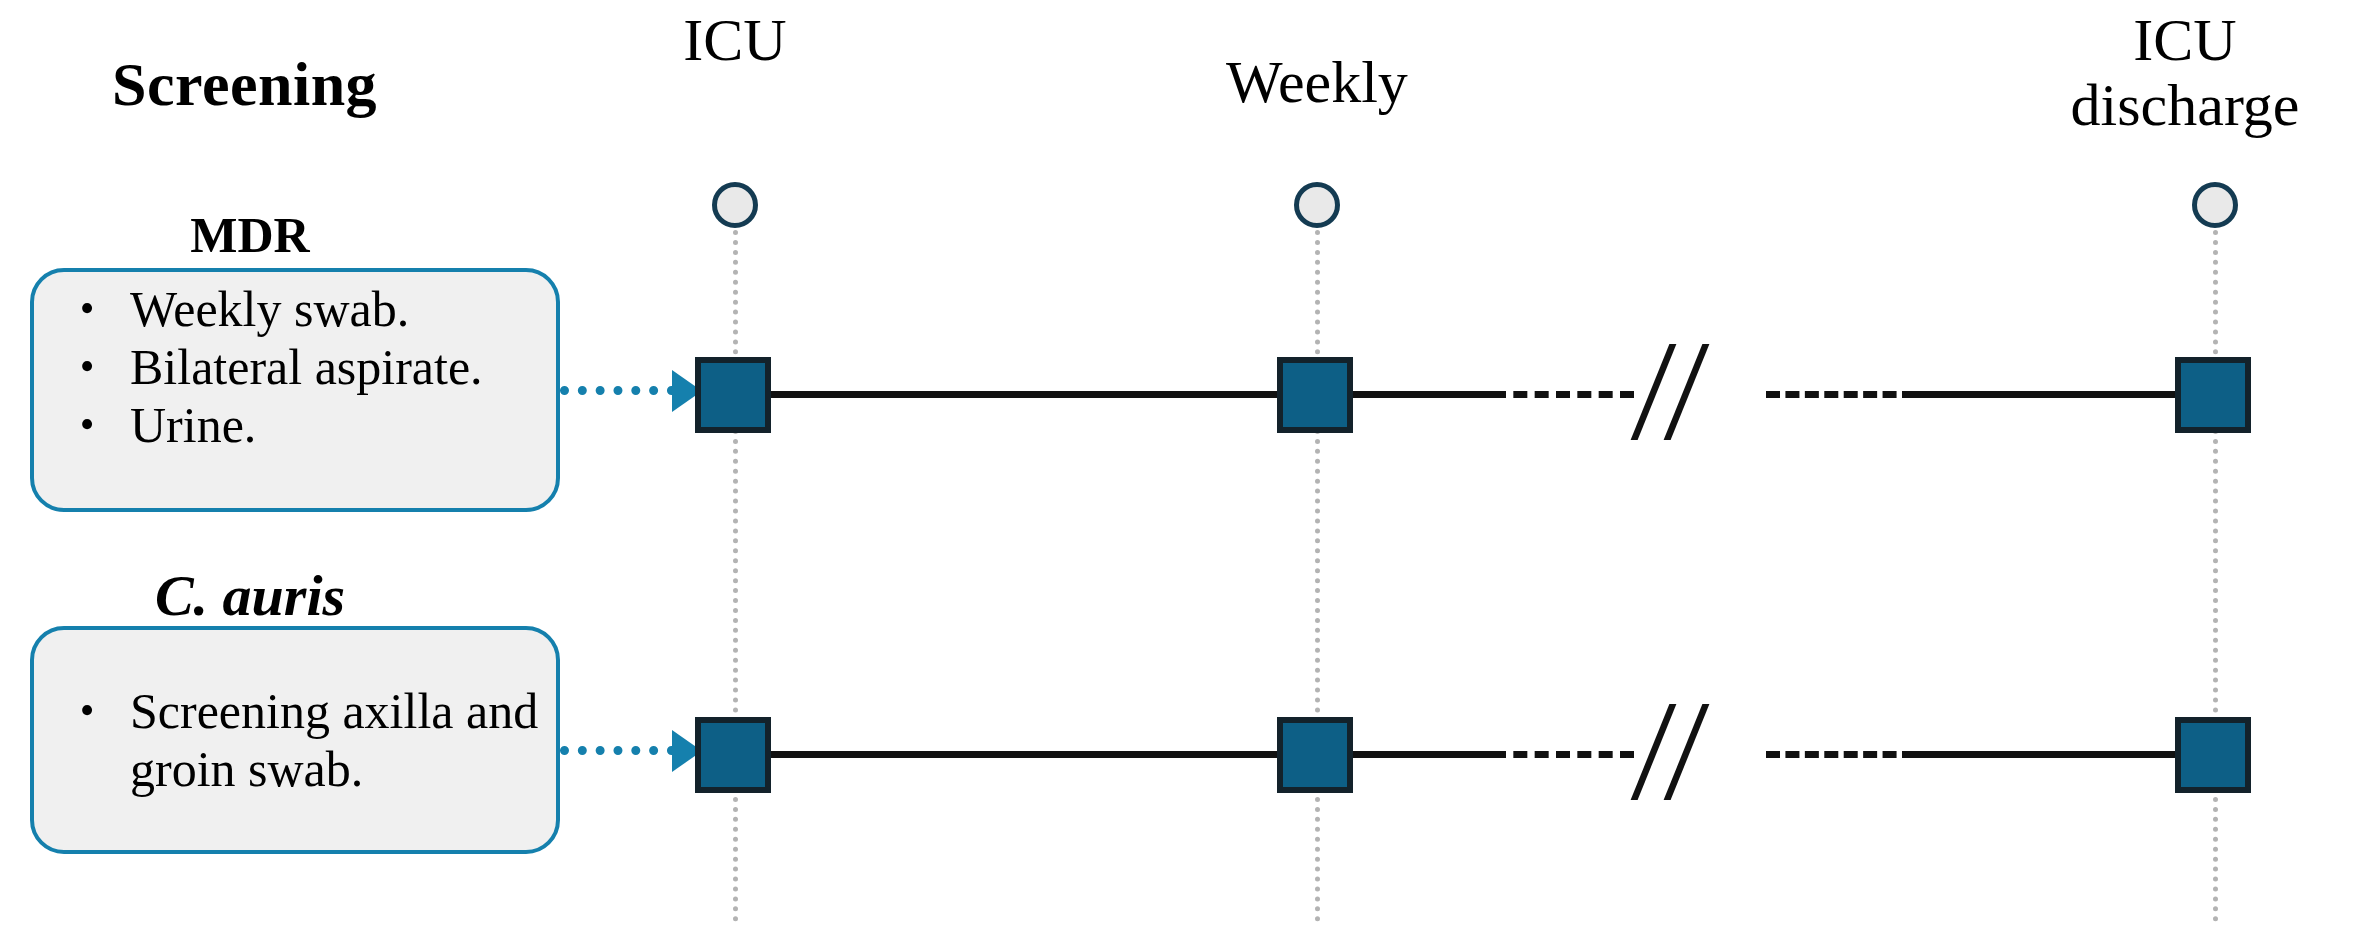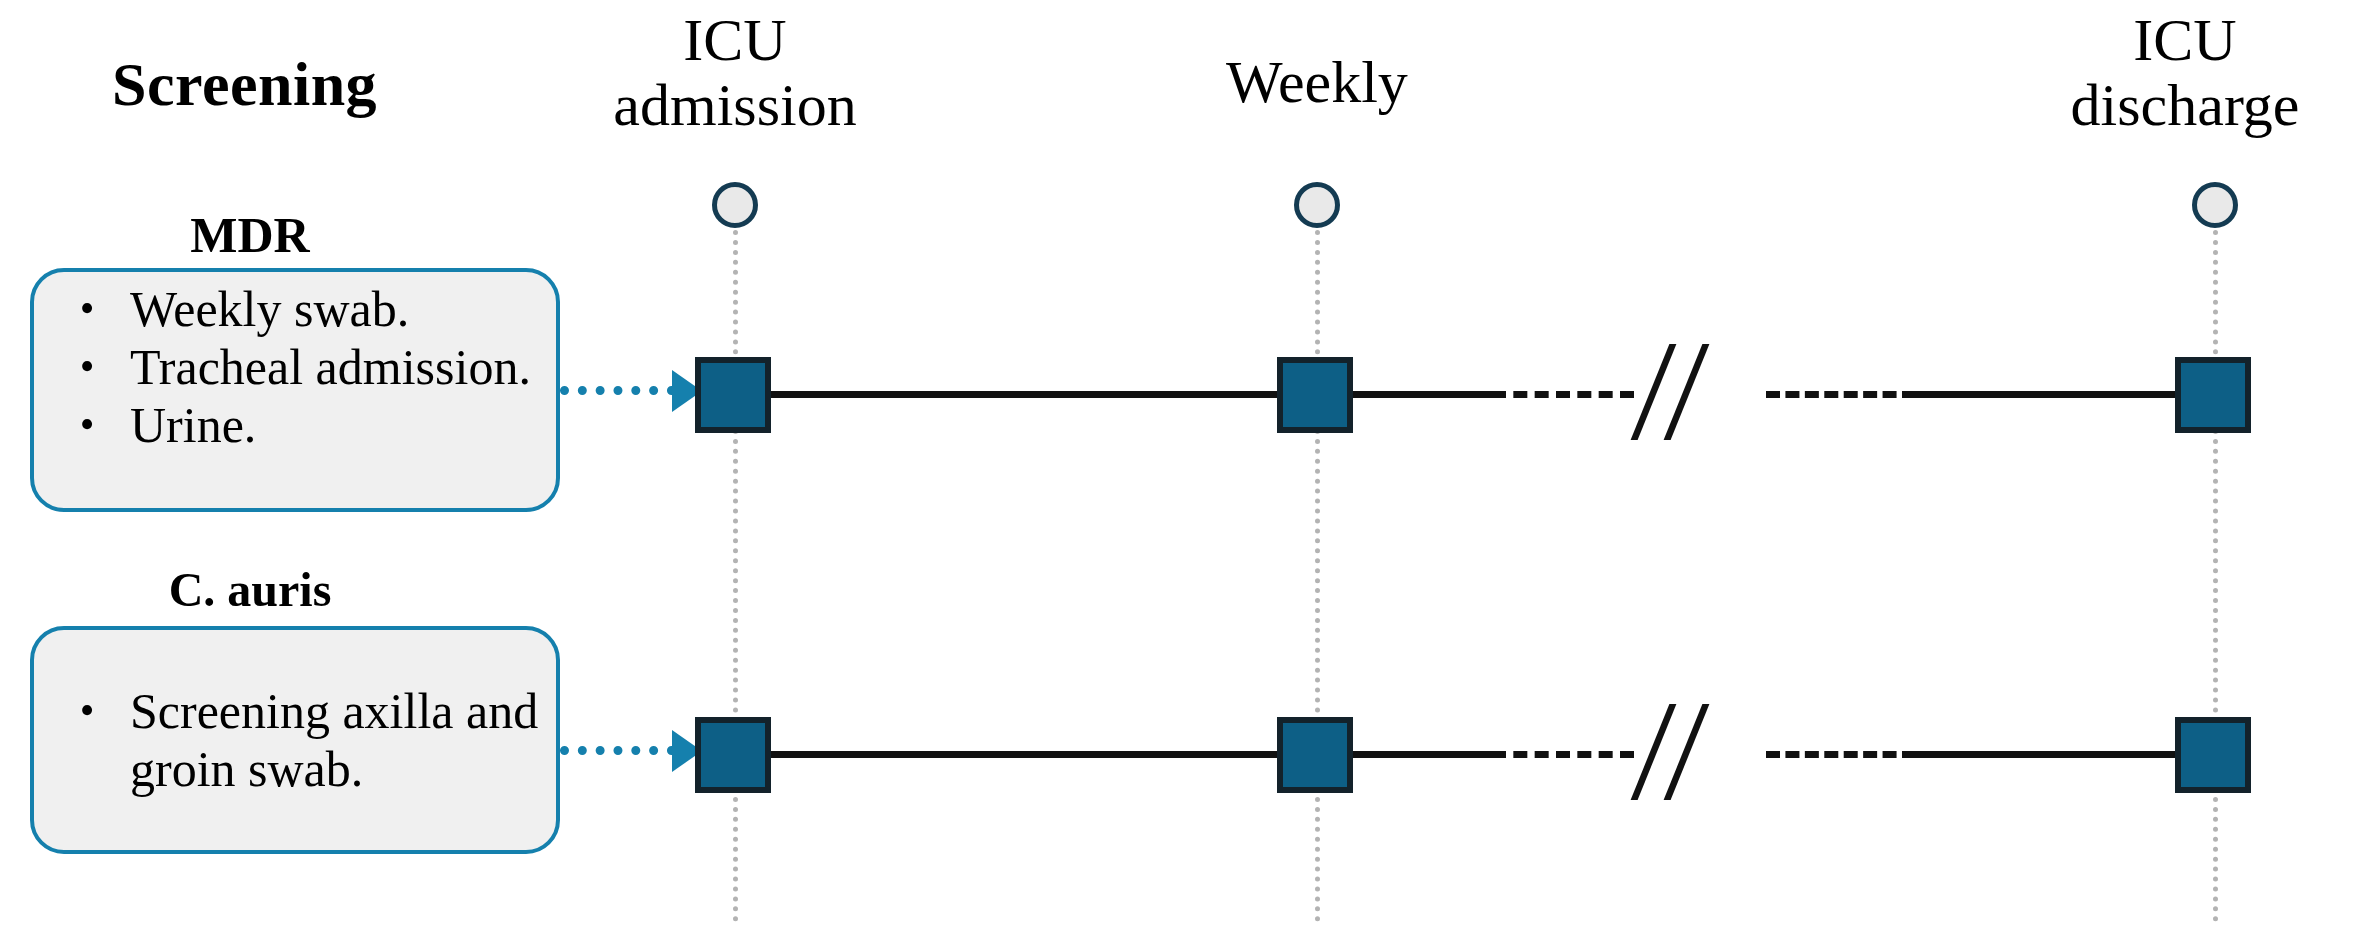--- a/index.html
+++ b/index.html
@@ -43,21 +43,21 @@
     white-space: nowrap;
   }
   .col-label .l2 { display: block; }
 
   .group-label {
     text-align: center;
     font-size: 50px;
     font-weight: bold;
     white-space: nowrap;
   }
-  .group-label.italic { font-size: 48px; }
+  .group-label.italic { font-style: italic; font-size: 58px; }
 
   
   .milestone-circle {
     width: 46px;
     height: 46px;
     border-radius: 50%;
     background: #e9e9e9;
     border: 5px solid #143b52;
     box-sizing: border-box;
   }
@@ -143,21 +143,20 @@
 </style>
 </head>
 <body>
 
 <div id="figure">
 
   <div class="abs screening-title">Screening</div>
 
   <div class="abs col-label" style="left:560px; top:8px; width:350px;">
     <span class="l1">ICU</span>
-    <span class="l2">admission</span>
   </div>
 
   <div class="abs col-label" style="left:1142px; top:50px; width:350px;">
     <span class="l1">Weekly</span>
   </div>
 
   <div class="abs col-label" style="left:2010px; top:8px; width:350px;">
     <span class="l1">ICU</span>
     <span class="l2">discharge</span>
   </div>
@@ -173,21 +172,21 @@
   <div class="abs group-label" style="left:60px; top:206px; width:380px;">MDR</div>
 
   <div class="abs info-box" style="left:30px; top:268px; width:530px; height:244px;">
     <ul class="info-list">
       <li>
         <span class="bullet">•</span>
         <span class="txt">Weekly swab.</span>
       </li>
       <li>
         <span class="bullet">•</span>
-        <span class="txt">Tracheal admission.</span>
+        <span class="txt">Bilateral aspirate.</span>
       </li>
       <li>
         <span class="bullet">•</span>
         <span class="txt">Urine.</span>
       </li>
     </ul>
   </div>
 
   <div class="abs connector" style="left:560px; top:386px; width:116px;"></div>
   <div class="abs connector-head" style="left:672px; top:370px;"></div>

